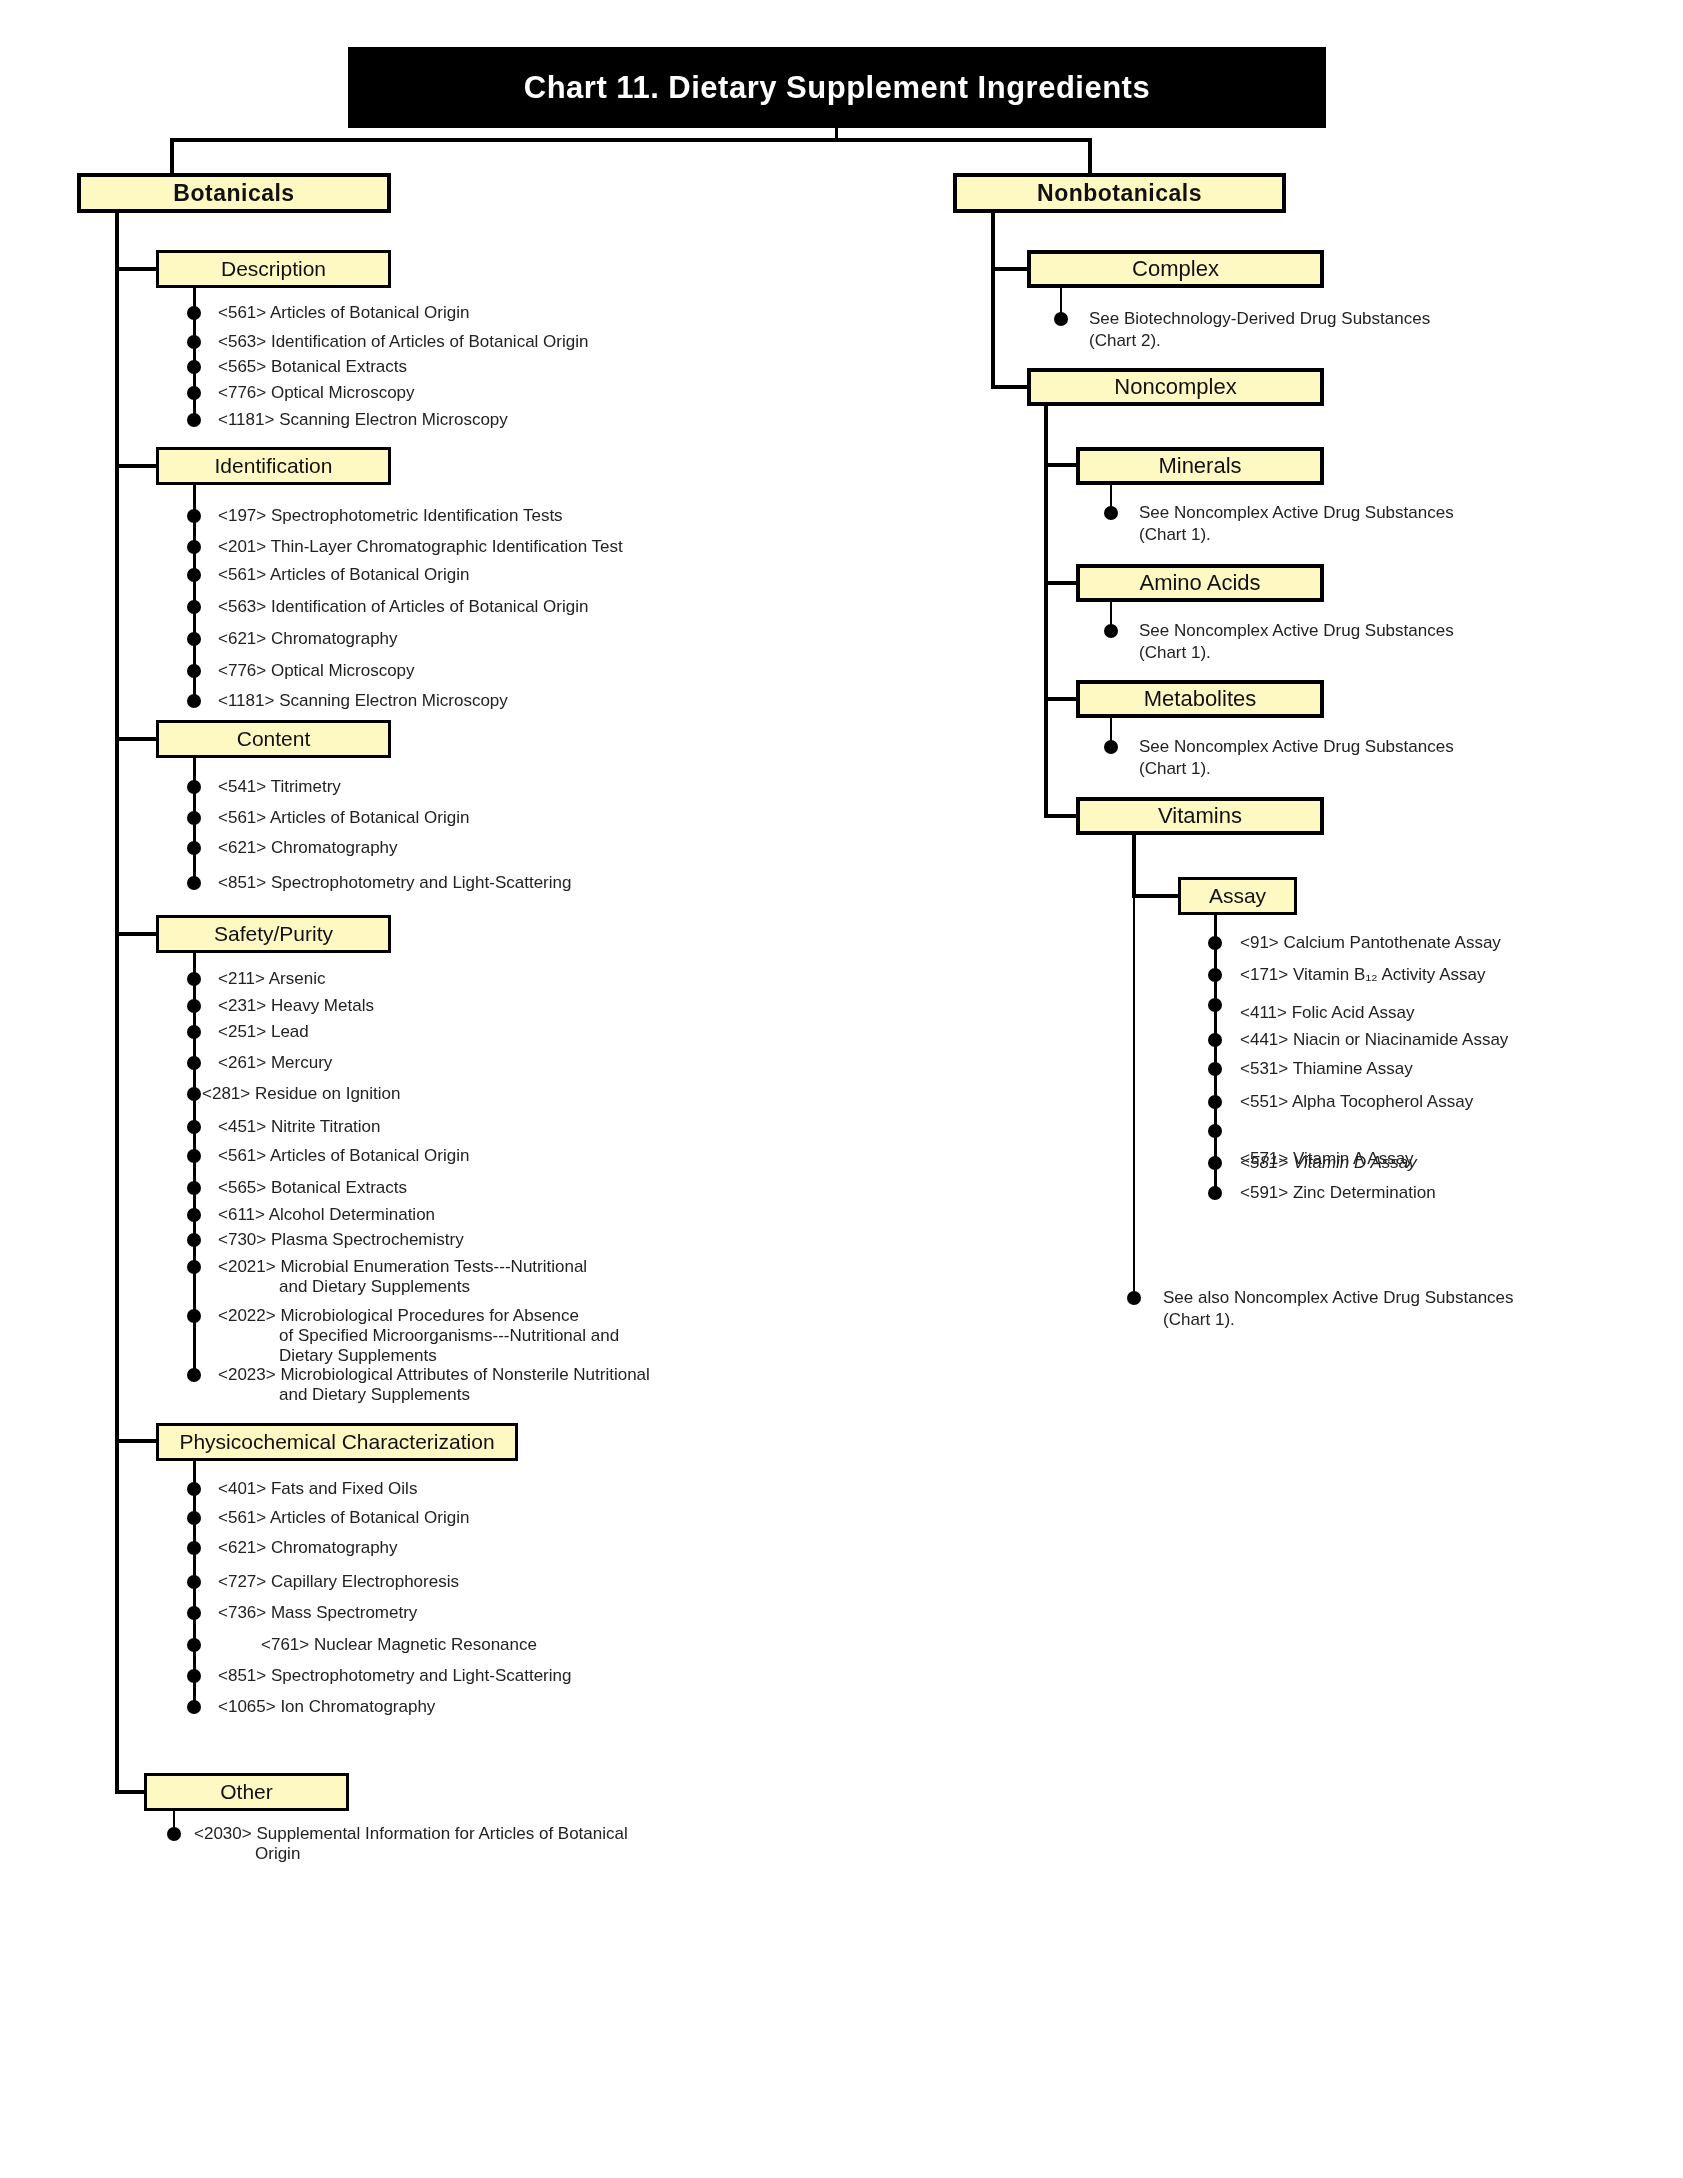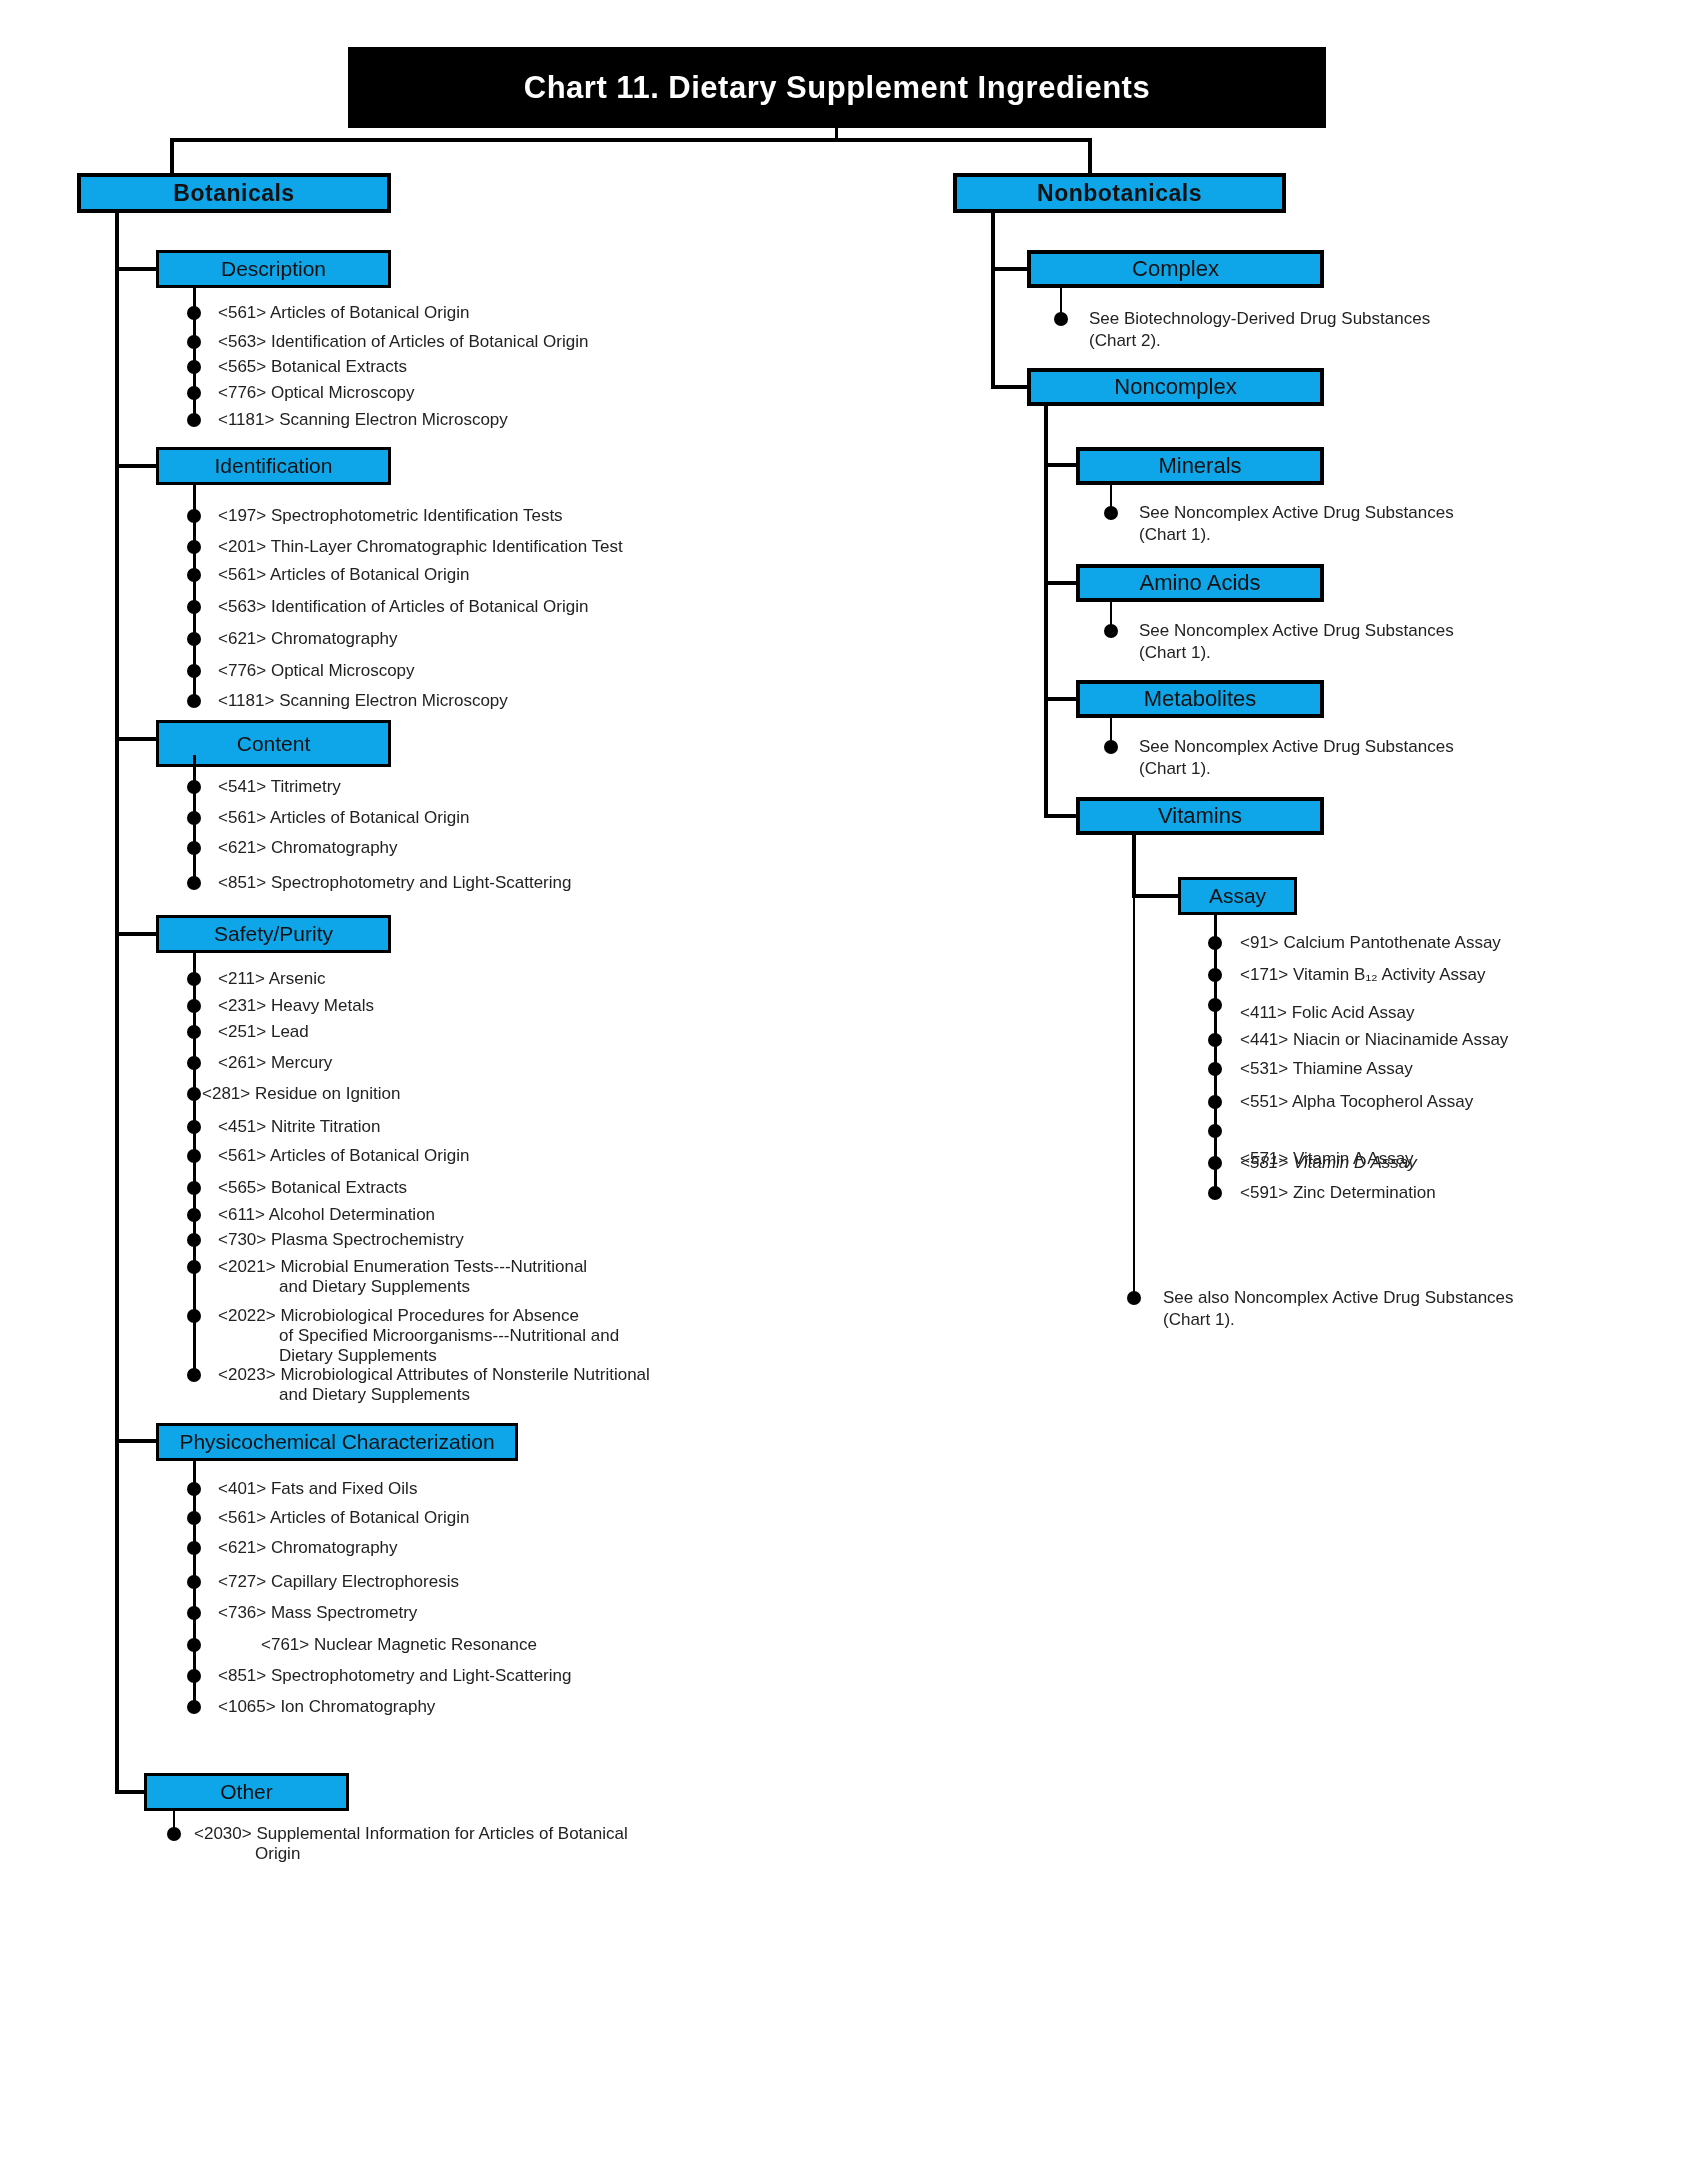--- a/index.html
+++ b/index.html
@@ -2,21 +2,21 @@
 <html><head>
 <meta charset="utf-8">
 <style>
   html,body{margin:0;padding:0;background:#fff;}
   #canvas{
     position:relative;width:1683px;height:2178px;background:#ffffff;
     font-family:"Liberation Sans", sans-serif;color:#111;overflow:hidden;
   }
   .line{position:absolute;background:#000;}
   .node-box{
-    position:absolute;box-sizing:border-box;background:#0ea5e9;border:3px solid #000;
+    position:absolute;box-sizing:border-box;background:#fef9c3;border:3px solid #000;
     display:flex;align-items:center;justify-content:center;white-space:nowrap;
   }
   .branch-box{border-width:4px;font-weight:bold;font-size:23px;letter-spacing:0.5px;}
   .section-box{font-size:21px;}
   .right-box{border-width:4px;font-size:22px;}
   .assay-box{border-width:3px;font-size:21px;}
   .title-box{
     position:absolute;left:348px;top:47px;width:978px;height:81px;background:#000;color:#fff;
     display:flex;align-items:center;justify-content:center;
     font-size:31px;font-weight:bold;letter-spacing:0.5px;
@@ -88,21 +88,21 @@
     </div>
     <div class="bullet" style="left: 187px; top: 664px; width: 14px; height: 14px;"></div>
     <div class="item-text" style="left: 218px; top: 661px;">
       <div>&lt;776&gt; Optical Microscopy</div>
     </div>
     <div class="bullet" style="left: 187px; top: 694px; width: 14px; height: 14px;"></div>
     <div class="item-text" style="left: 218px; top: 691px;">
       <div>&lt;1181&gt; Scanning Electron Microscopy</div>
     </div>
     <div class="line" style="left: 115px; top: 737px; width: 42px; height: 4px;"></div>
-    <div class="node-box section-box" style="left: 156px; top: 720px; width: 235px; height: 47px;">Content</div>
+    <div class="node-box section-box" style="left: 156px; top: 720px; width: 235px; height: 38px;">Content</div>
     <div class="line" style="left: 193px; top: 755px; width: 3px; height: 130px;"></div>
     <div class="bullet" style="left: 187px; top: 780px; width: 14px; height: 14px;"></div>
     <div class="item-text" style="left: 218px; top: 777px;">
       <div>&lt;541&gt; Titrimetry</div>
     </div>
     <div class="bullet" style="left: 187px; top: 811px; width: 14px; height: 14px;"></div>
     <div class="item-text" style="left: 218px; top: 808px;">
       <div>&lt;561&gt; Articles of Botanical Origin</div>
     </div>
     <div class="bullet" style="left: 187px; top: 841px; width: 14px; height: 14px;"></div>

